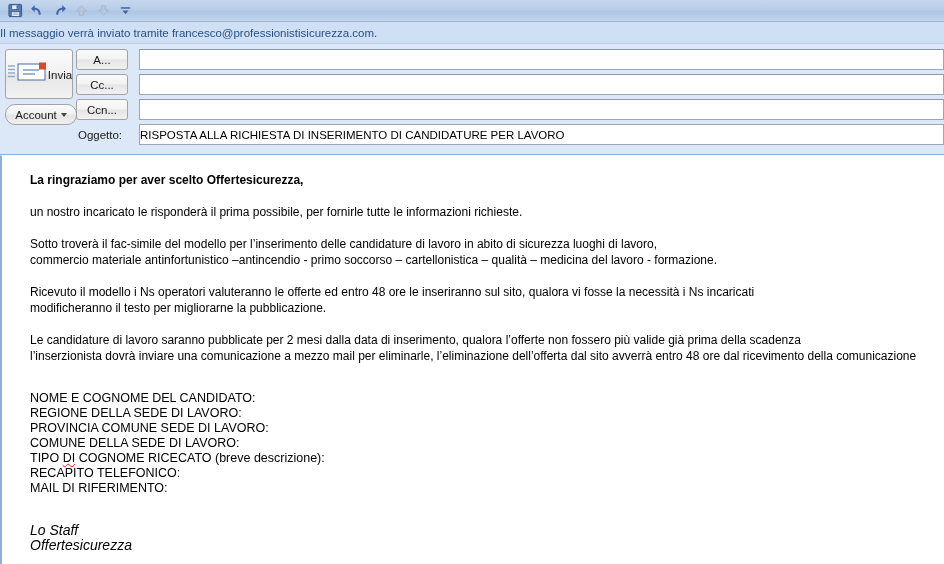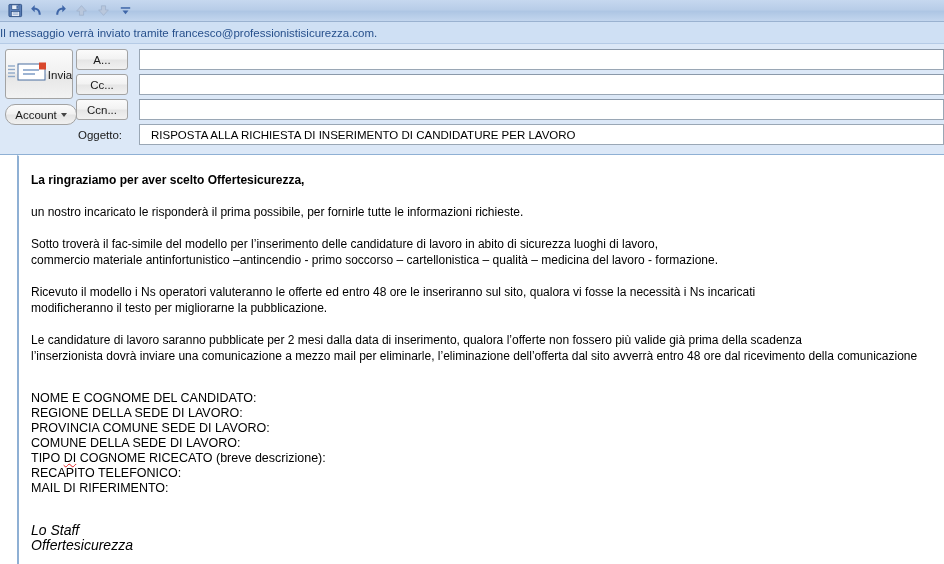--- a/index.html
+++ b/index.html
@@ -159,41 +159,40 @@
     box-sizing: border-box;
   }
   .subject-input {
     flex: 1 1 auto;
     height: 21px;
     margin-left: 11px;
     border: 1px solid #9aa7b5;
     background: #ffffff;
     font-size: 11.5px;
     color: #000;
-    padding: 0 11px;
+    padding: 0 0;
     box-sizing: border-box;
     display: flex;
     align-items: center;
     white-space: nowrap;
     overflow: hidden;
   }
 
   
   .body-area {
     border-left: 2px solid #8fb0d4;
     border-top: 1px solid #ffffff;
     background: #ffffff;
     height: 409px;
-    padding: 16px 0 0 12px;
+    padding: 16px 0 0 28px;
     box-sizing: border-box;
     overflow: hidden;
     font-size: 12px;
     color: #000000;
     line-height: 16px;
-    margin-left: 17px;
   }
   .body-area p {
     margin: 0;
   }
   .p-bold { font-weight: bold; font-size: 12px; }
   .spacer { height: 16px; }
   .spacer-sm { height: 11px; }
   .fields-list div { line-height: 15px; font-size: 12.5px; }
   .sig { font-style: italic; font-size: 14px; line-height: 15px; }
   .misspell {

